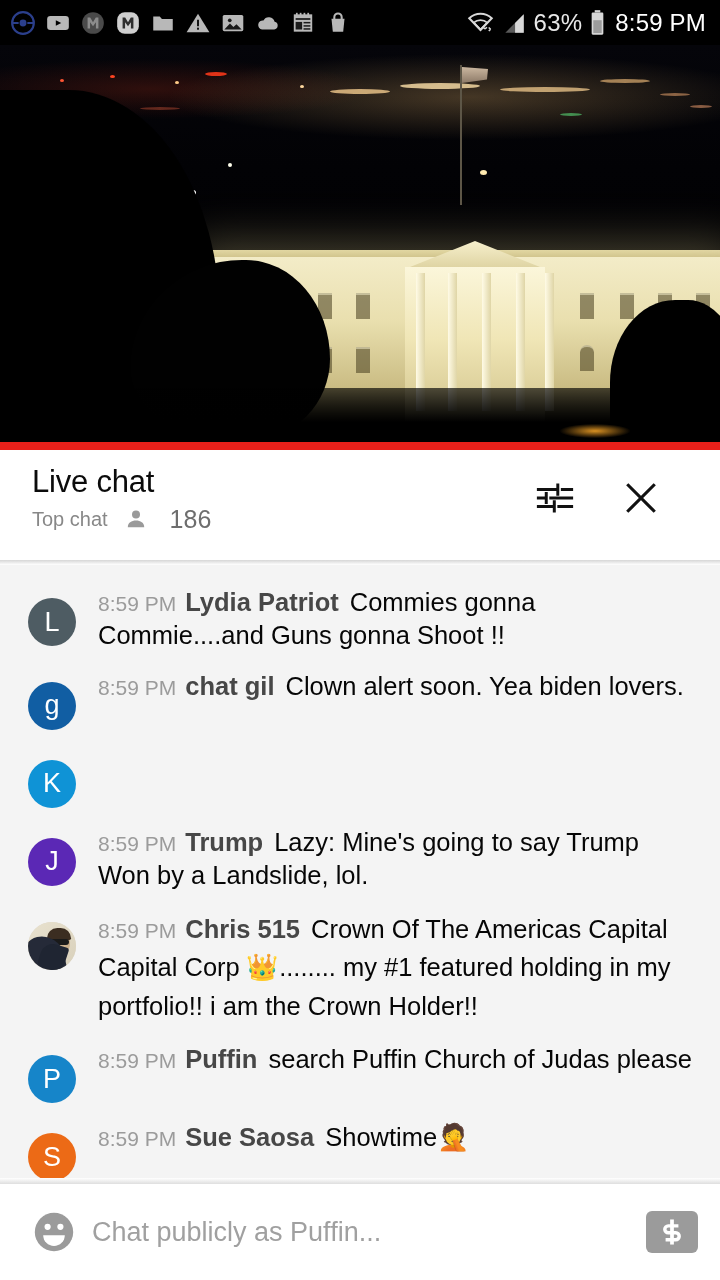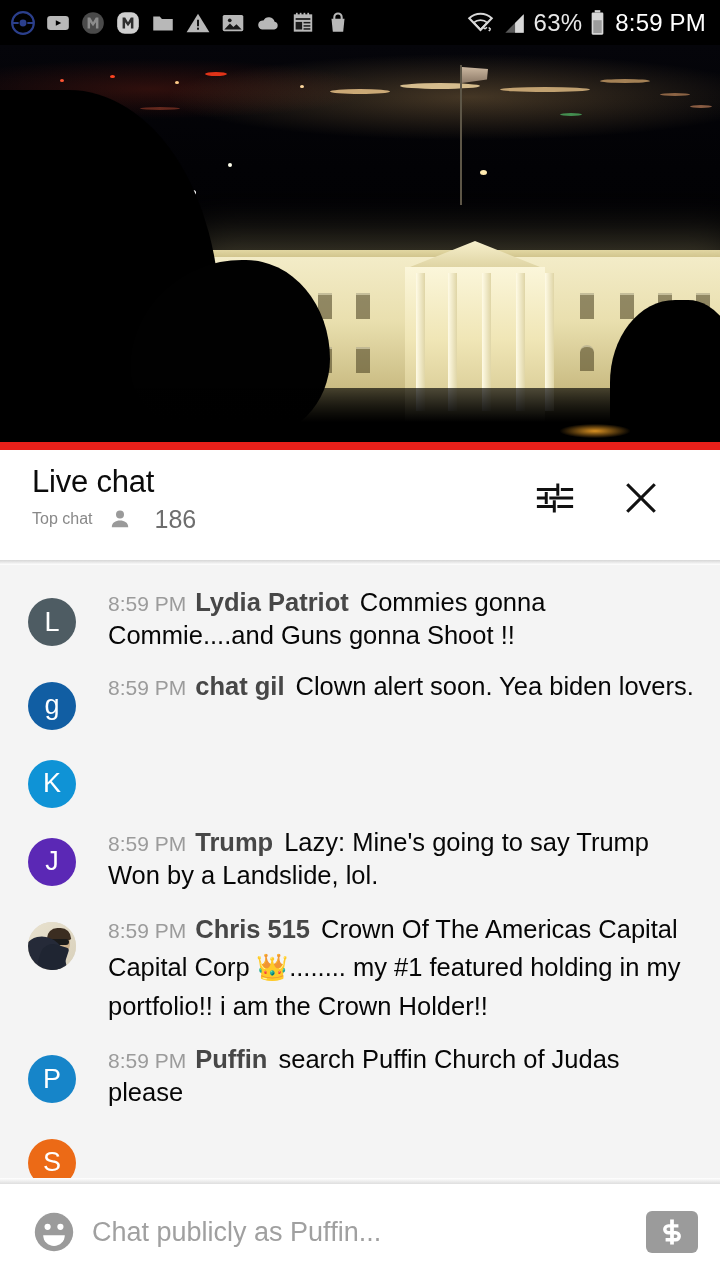--- a/index.html
+++ b/index.html
@@ -129,21 +129,21 @@
     background:#ffffff;
     padding: 16px 22px 0 32px;
     display:flex; align-items:flex-start;
   }
   .ch-titles { display:flex; flex-direction:column; gap:6px; }
   .ch-title {
     font-size:31px; color:#0b0b0b; font-weight:400; line-height:1.05;
     letter-spacing:-.2px;
   }
   .ch-sub { display:flex; align-items:center; gap:16px; }
-  .ch-subtext { font-size:16px; color:#888888; font-weight:400; }
+  .ch-subtext { font-size:20px; color:#888888; font-weight:400; }
   .ch-viewers { display:flex; align-items:center; gap:22px; }
   .ch-count { font-size:25px; color:#6e6e6e; }
   .ch-actions { margin-left:auto; display:flex; align-items:center; gap:42px; padding-top:10px; }
   .ic-btn { width:44px; height:44px; display:flex; align-items:center; justify-content:center; }
   .header-shadow {
     width:720px; height:5px;
     background: linear-gradient(180deg, rgba(0,0,0,.16), rgba(0,0,0,0));
   }
 
   
@@ -159,21 +159,21 @@
   }
   .avatar {
     flex: 0 0 auto;
     width:48px; height:48px; border-radius:50%;
     display:flex; align-items:center; justify-content:center;
     color:#fff; font-size:27px; font-weight:400;
     margin-top:12px;
     overflow:hidden;
   }
   .msg-body {
-    margin-left:32px;
+    margin-left:22px;
     font-size:25.5px; line-height:1.29; color:#060606;
     word-wrap:break-word;
   }
   .ts { color:#9b9b9b; font-size:21px; margin-right:9px; }
   .author { font-weight:700; color:#474747; margin-right:11px; }
   .emoji { font-size:26px; }
 
   
   .photo-av { position:relative; background:#ded8c8; }
   .photo-av .pa-bg { position:absolute; inset:0; background: linear-gradient(135deg,#e9e2cf 0%, #d8d0bb 100%); }
@@ -440,20 +440,23 @@
       </div>
     <div class="msg-body">
       <span class="ts">8:59 PM</span><span class="author">Puffin</span><span>search Puffin Church of Judas please</span>
     </div>
   </div>
 
   <div class="msg">
     <div class="avatar" style="background:#ec6a16;">
         <span>S</span>
       </div>
+    <div class="msg-body">
+      <span class="ts">8:59 PM</span><span class="author">Sue Saosa</span><span>Showtime</span><span class="emoji">🤦</span>
+    </div>
   </div>
 
 </div>
 
 <div class="list-shadow"></div>
 
 <div class="input-bar">
   <div class="emoji-btn">
     <svg width="48" height="48" viewBox="0 0 24 24">
       <circle cx="12" cy="12" r="9.6" fill="#9b9b9b"></circle>

